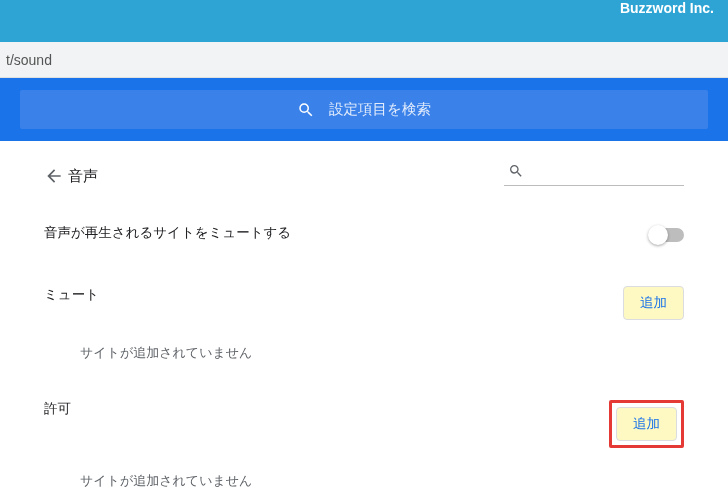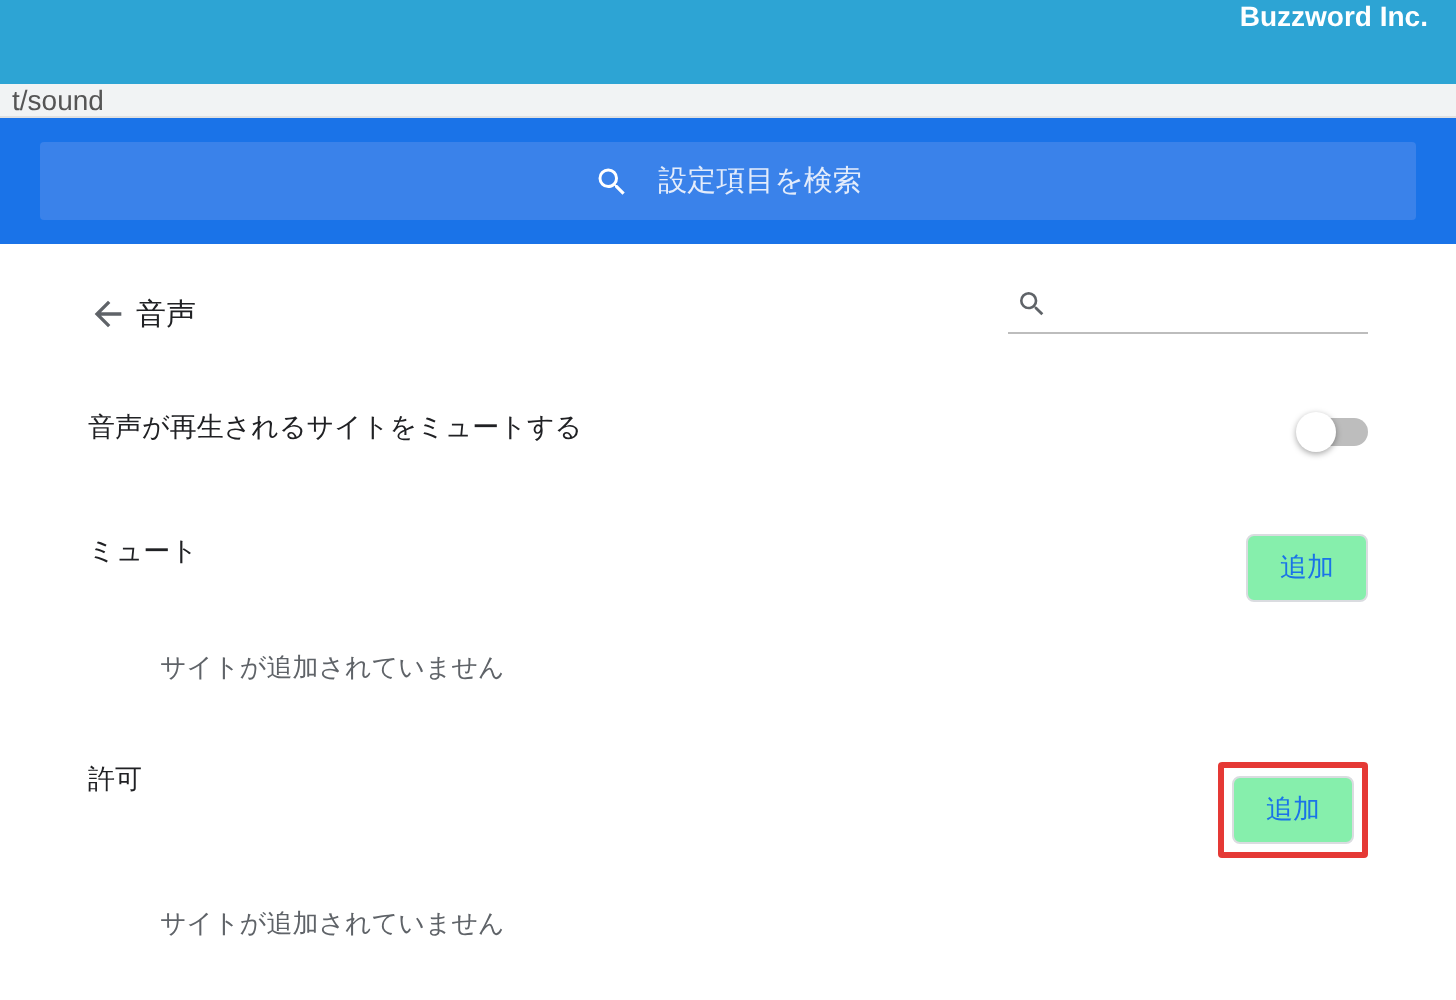--- a/index.html
+++ b/index.html
@@ -18,21 +18,21 @@
     display: flex;
     align-items: flex-start;
     justify-content: flex-end;
     padding: 0 14px;
     color: #fff;
     font-weight: 600;
     font-size: 14px;
   }
   .urlbar {
     background: #f1f3f4;
-    height: 17px;
+    height: 36px;
     display: flex;
     align-items: center;
     padding: 0 6px;
     color: #555;
     border-bottom: 1px solid #e0e0e0;
     font-size: 14px;
   }
   .blue-zone {
     background: #1a73e8;
     padding: 12px 20px;
@@ -118,21 +118,21 @@
     align-items: flex-start;
     justify-content: space-between;
     padding: 26px 20px 6px 20px;
   }
   .section-title {
     font-size: 13.5px;
     color: #202124;
   }
   .add-btn {
     border: 1px solid #dadce0;
-    background: #86efac;
+    background: #fef9c3;
     color: #1a73e8;
     font-size: 13.5px;
     padding: 7px 16px;
     border-radius: 4px;
     cursor: pointer;
     font-family: inherit;
   }
   .empty-msg {
     color: #5f6368;
     font-size: 13px;

